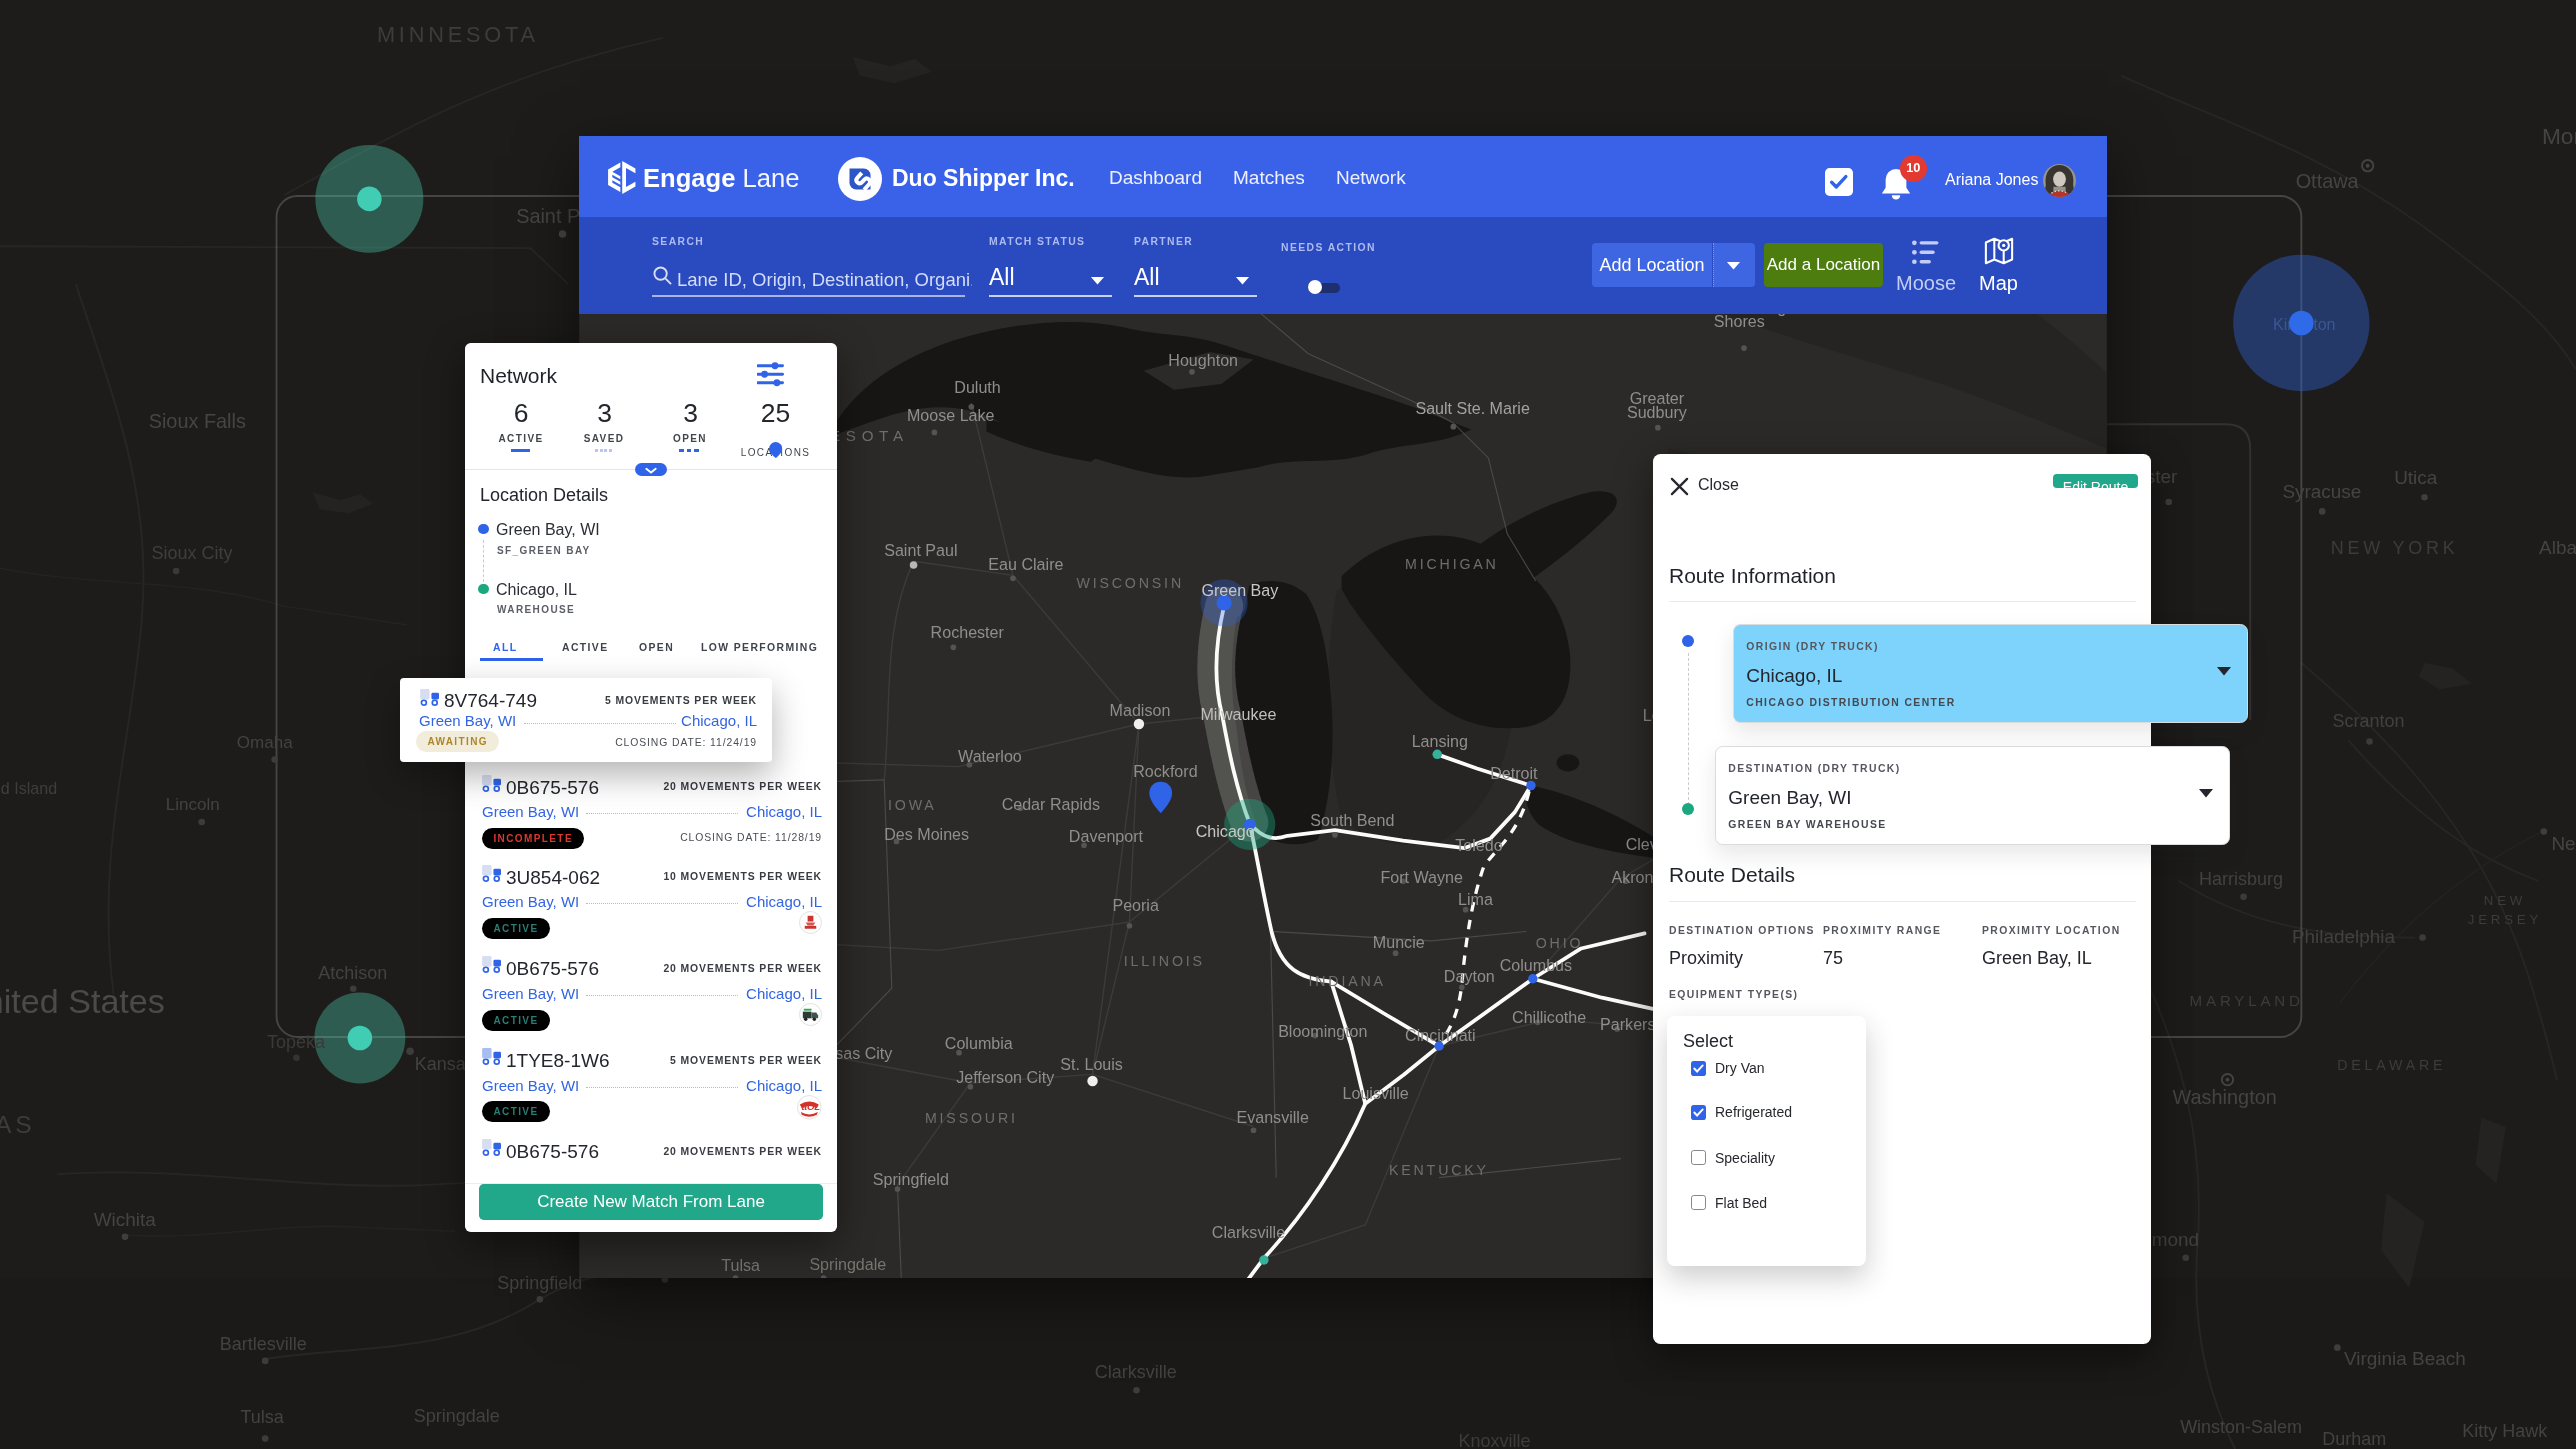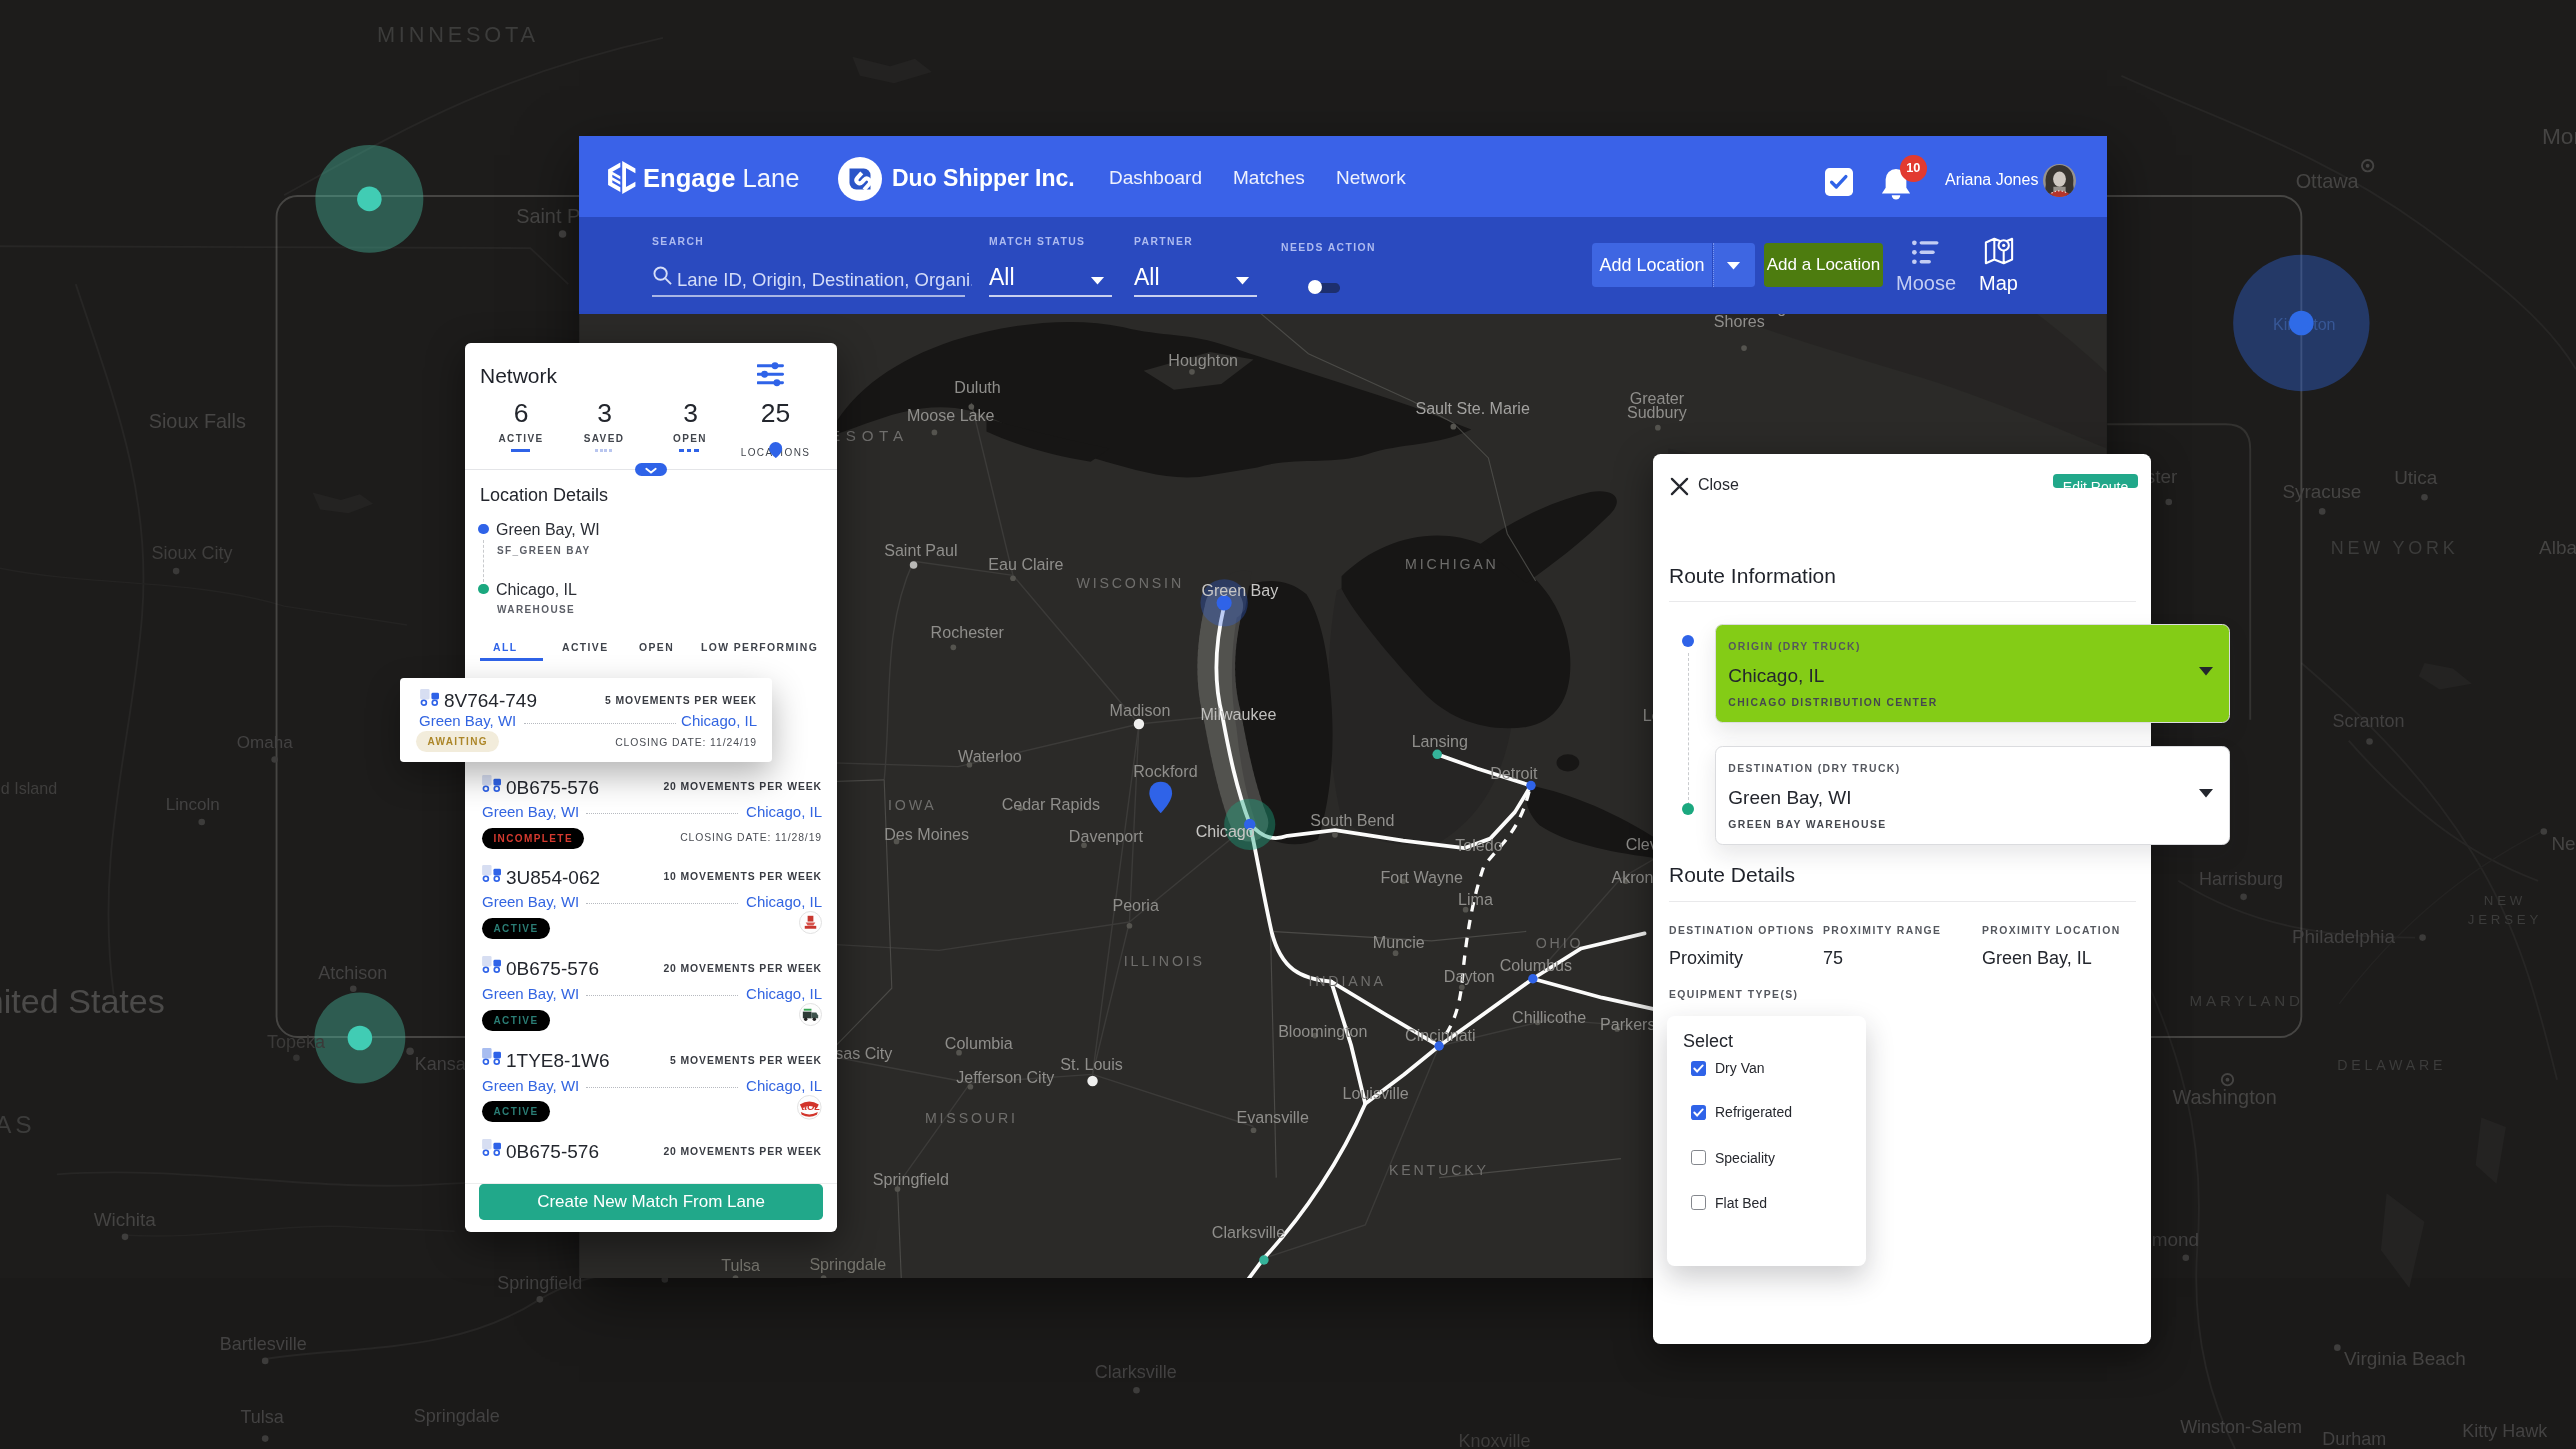--- a/index.html
+++ b/index.html
@@ -547,21 +547,21 @@
   <svg class="abs" style="left:17px;top:23px" width="19" height="19" viewBox="0 0 20 20">
         <path d="M2,2 L18,18 M18,2 L2,18" stroke="#26282e" stroke-width="2.4" stroke-linecap="round"></path>
       </svg>
   <div class="abs" style="left:45px;top:22px;font-size:16px;color:#26282e">Close</div>
   <div class="abs" style="left:400px;top:20px;width:85px;height:14px;border-radius:3.8px;background:#21a88a;color:#fff;font-size:14px;text-align:center;line-height:27.5px">Edit Route</div>
   <div class="abs" style="left:16px;top:110px;font-size:21px;color:#1f222a">Route Information</div>
   <div class="abs" style="left:16px;top:147px;width:467px;height:0.9px;background:#e9e9eb"></div>
   <div class="abs" style="left:29px;top:181px;width:12.3px;height:12.3px;border-radius:50%;background:#2f63e8"></div>
   <div class="abs" style="left:35px;top:199px;width:0;height:152px;border-left:1.9px dashed #c9cbce"></div>
   <div class="abs" style="left:29px;top:349px;width:12.3px;height:12.3px;border-radius:50%;background:#1ba87f"></div>
-  <div class="abs" style="left:62px;top:170px;width:515px;height:99px;background:#84cc16;border:0.9px solid #dbdcdf;border-radius:7.6px;box-shadow:0 9.5px 21px rgba(30,30,40,.10)">
+  <div class="abs" style="left:80px;top:170px;width:515px;height:99px;background:#7dd3fc;border:0.9px solid #dbdcdf;border-radius:7.6px;box-shadow:0 9.5px 21px rgba(30,30,40,.10)">
     <div class="abs lbl caps" style="left:12.3px;top:16px">Origin (Dry Truck)</div>
     <div class="abs" style="left:12.3px;top:40px;font-size:19px;color:#23262d">Chicago, IL</div>
     <div class="abs lbl caps" style="left:12.3px;top:72px;color:#45484f">Chicago Distribution Center</div>
     <svg class="abs" style="left:483px;top:42px" width="14" height="8.5" viewBox="0 0 15 9">
           <path d="M0,0 L7.5,9 L15,0 Z" fill="#23262d"></path>
         </svg>
   </div>
   <div class="abs" style="left:62px;top:292px;width:515px;height:99px;background:#fff;border:0.9px solid #dbdcdf;border-radius:7.6px;box-shadow:0 9.5px 21px rgba(30,30,40,.10)">
     <div class="abs lbl caps" style="left:12.3px;top:16px">Destination (Dry Truck)</div>
     <div class="abs" style="left:12.3px;top:40px;font-size:19px;color:#23262d">Green Bay, WI</div>

